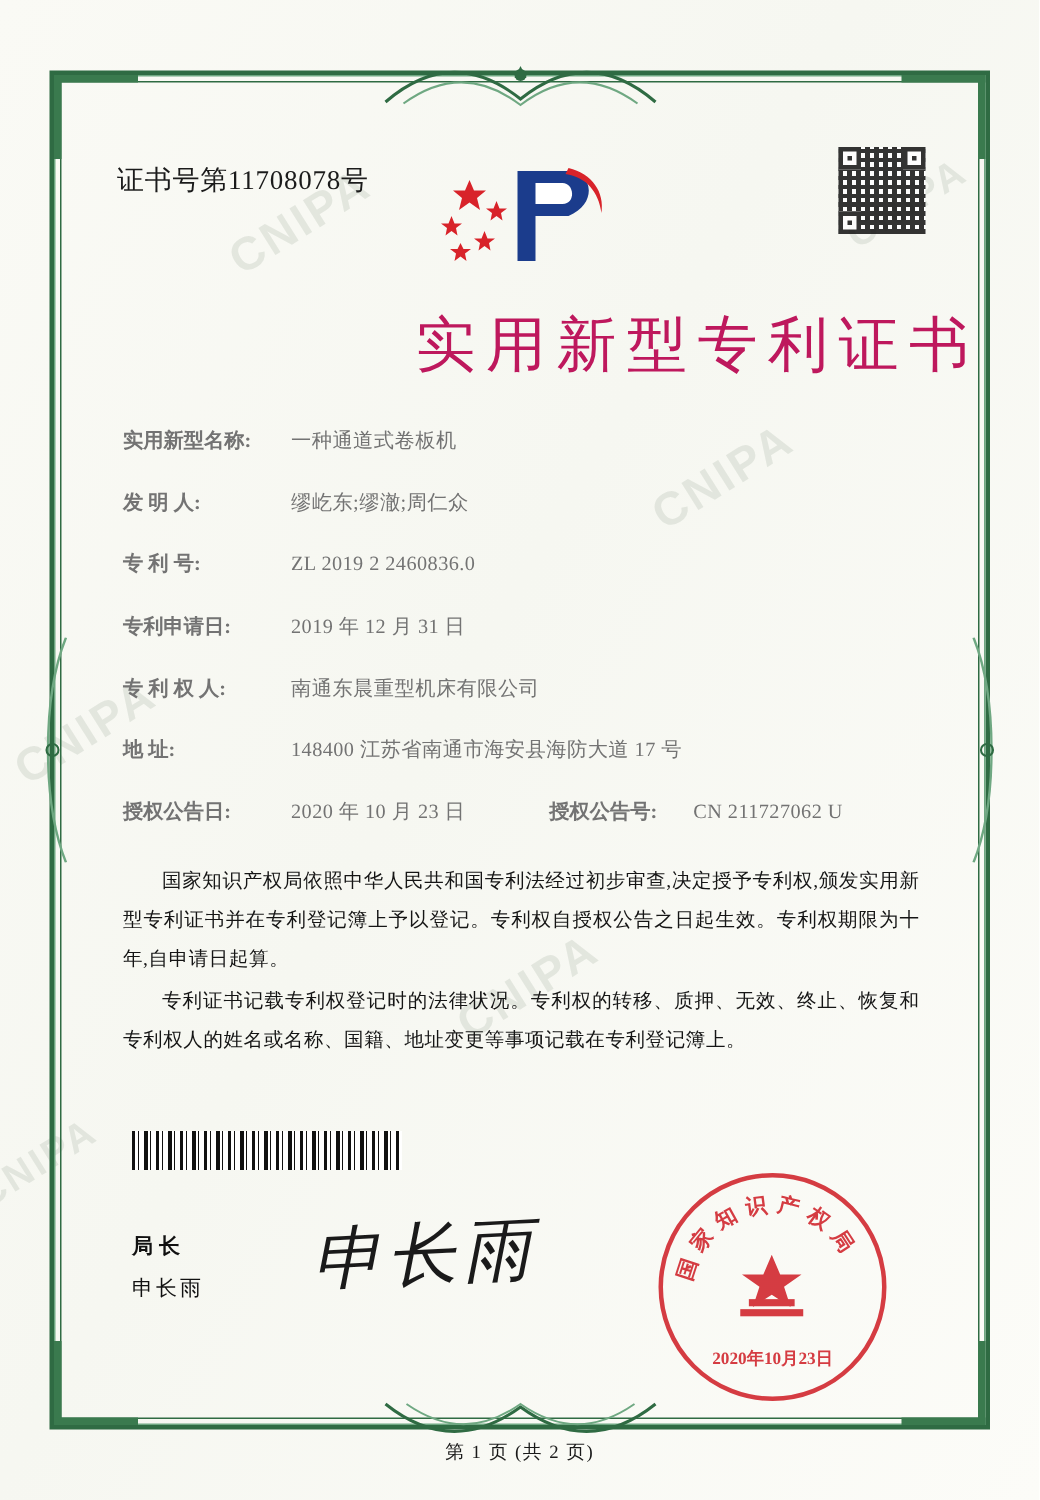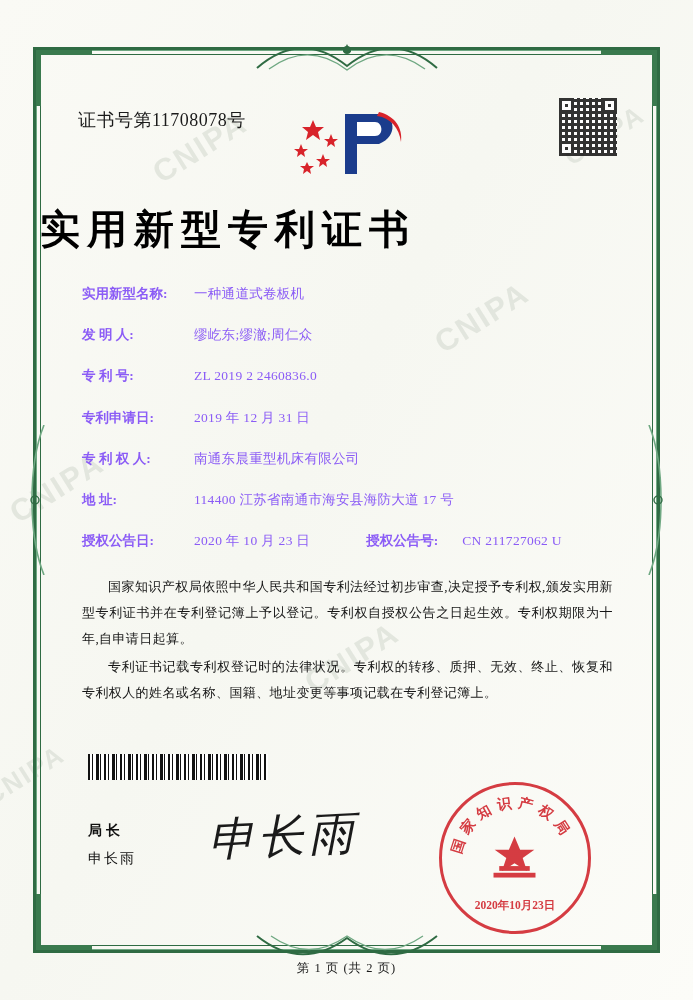--- a/index.html
+++ b/index.html
@@ -128,34 +128,34 @@
   .logo {
     position: absolute;
     left: 50%; top: 52px;
     transform: translateX(-50%);
     width: 120px; height: 76px;
   }
 
   .title {
     position: absolute;
     left: 0; right: 0; top: 148px;
-    text-align: left;
+    text-align: right;
     font-size: 40px;
-    font-weight: bold;
+    font-weight: normal;
     letter-spacing: 7px;
-    color: #000000;
+    color: #be185d;
     font-family: "DejaVu Serif", "Liberation Serif", serif;
   }
 
   .fields {
     position: absolute;
     left: 42px; top: 232px;
     right: 40px;
     font-size: 14px;
-    color: #8b5cf6;
+    color: #737373;
   }
   .frow {
     display: flex;
     align-items: baseline;
     margin-bottom: 25px;
     line-height: 1.2;
   }
   .flabel {
     width: 112px;
     flex: 0 0 112px;
@@ -352,21 +352,21 @@
         <div class="fvalue">2019 年 12 月 31 日</div>
       </div>
 
       <div class="frow">
         <div class="flabel">专 利 权 人:</div>
         <div class="fvalue">南通东晨重型机床有限公司</div>
       </div>
 
       <div class="frow">
         <div class="flabel">地        址:</div>
-        <div class="fvalue">114400 江苏省南通市海安县海防大道 17 号</div>
+        <div class="fvalue">148400 江苏省南通市海安县海防大道 17 号</div>
       </div>
 
       <div class="frow split">
         <div class="half">
           <div class="flabel">授权公告日:</div>
           <div class="fvalue">2020 年 10 月 23 日</div>
         </div>
         <div class="half half2">
           <div class="flabel">授权公告号:</div>
           <div class="fvalue">CN 211727062 U</div>

